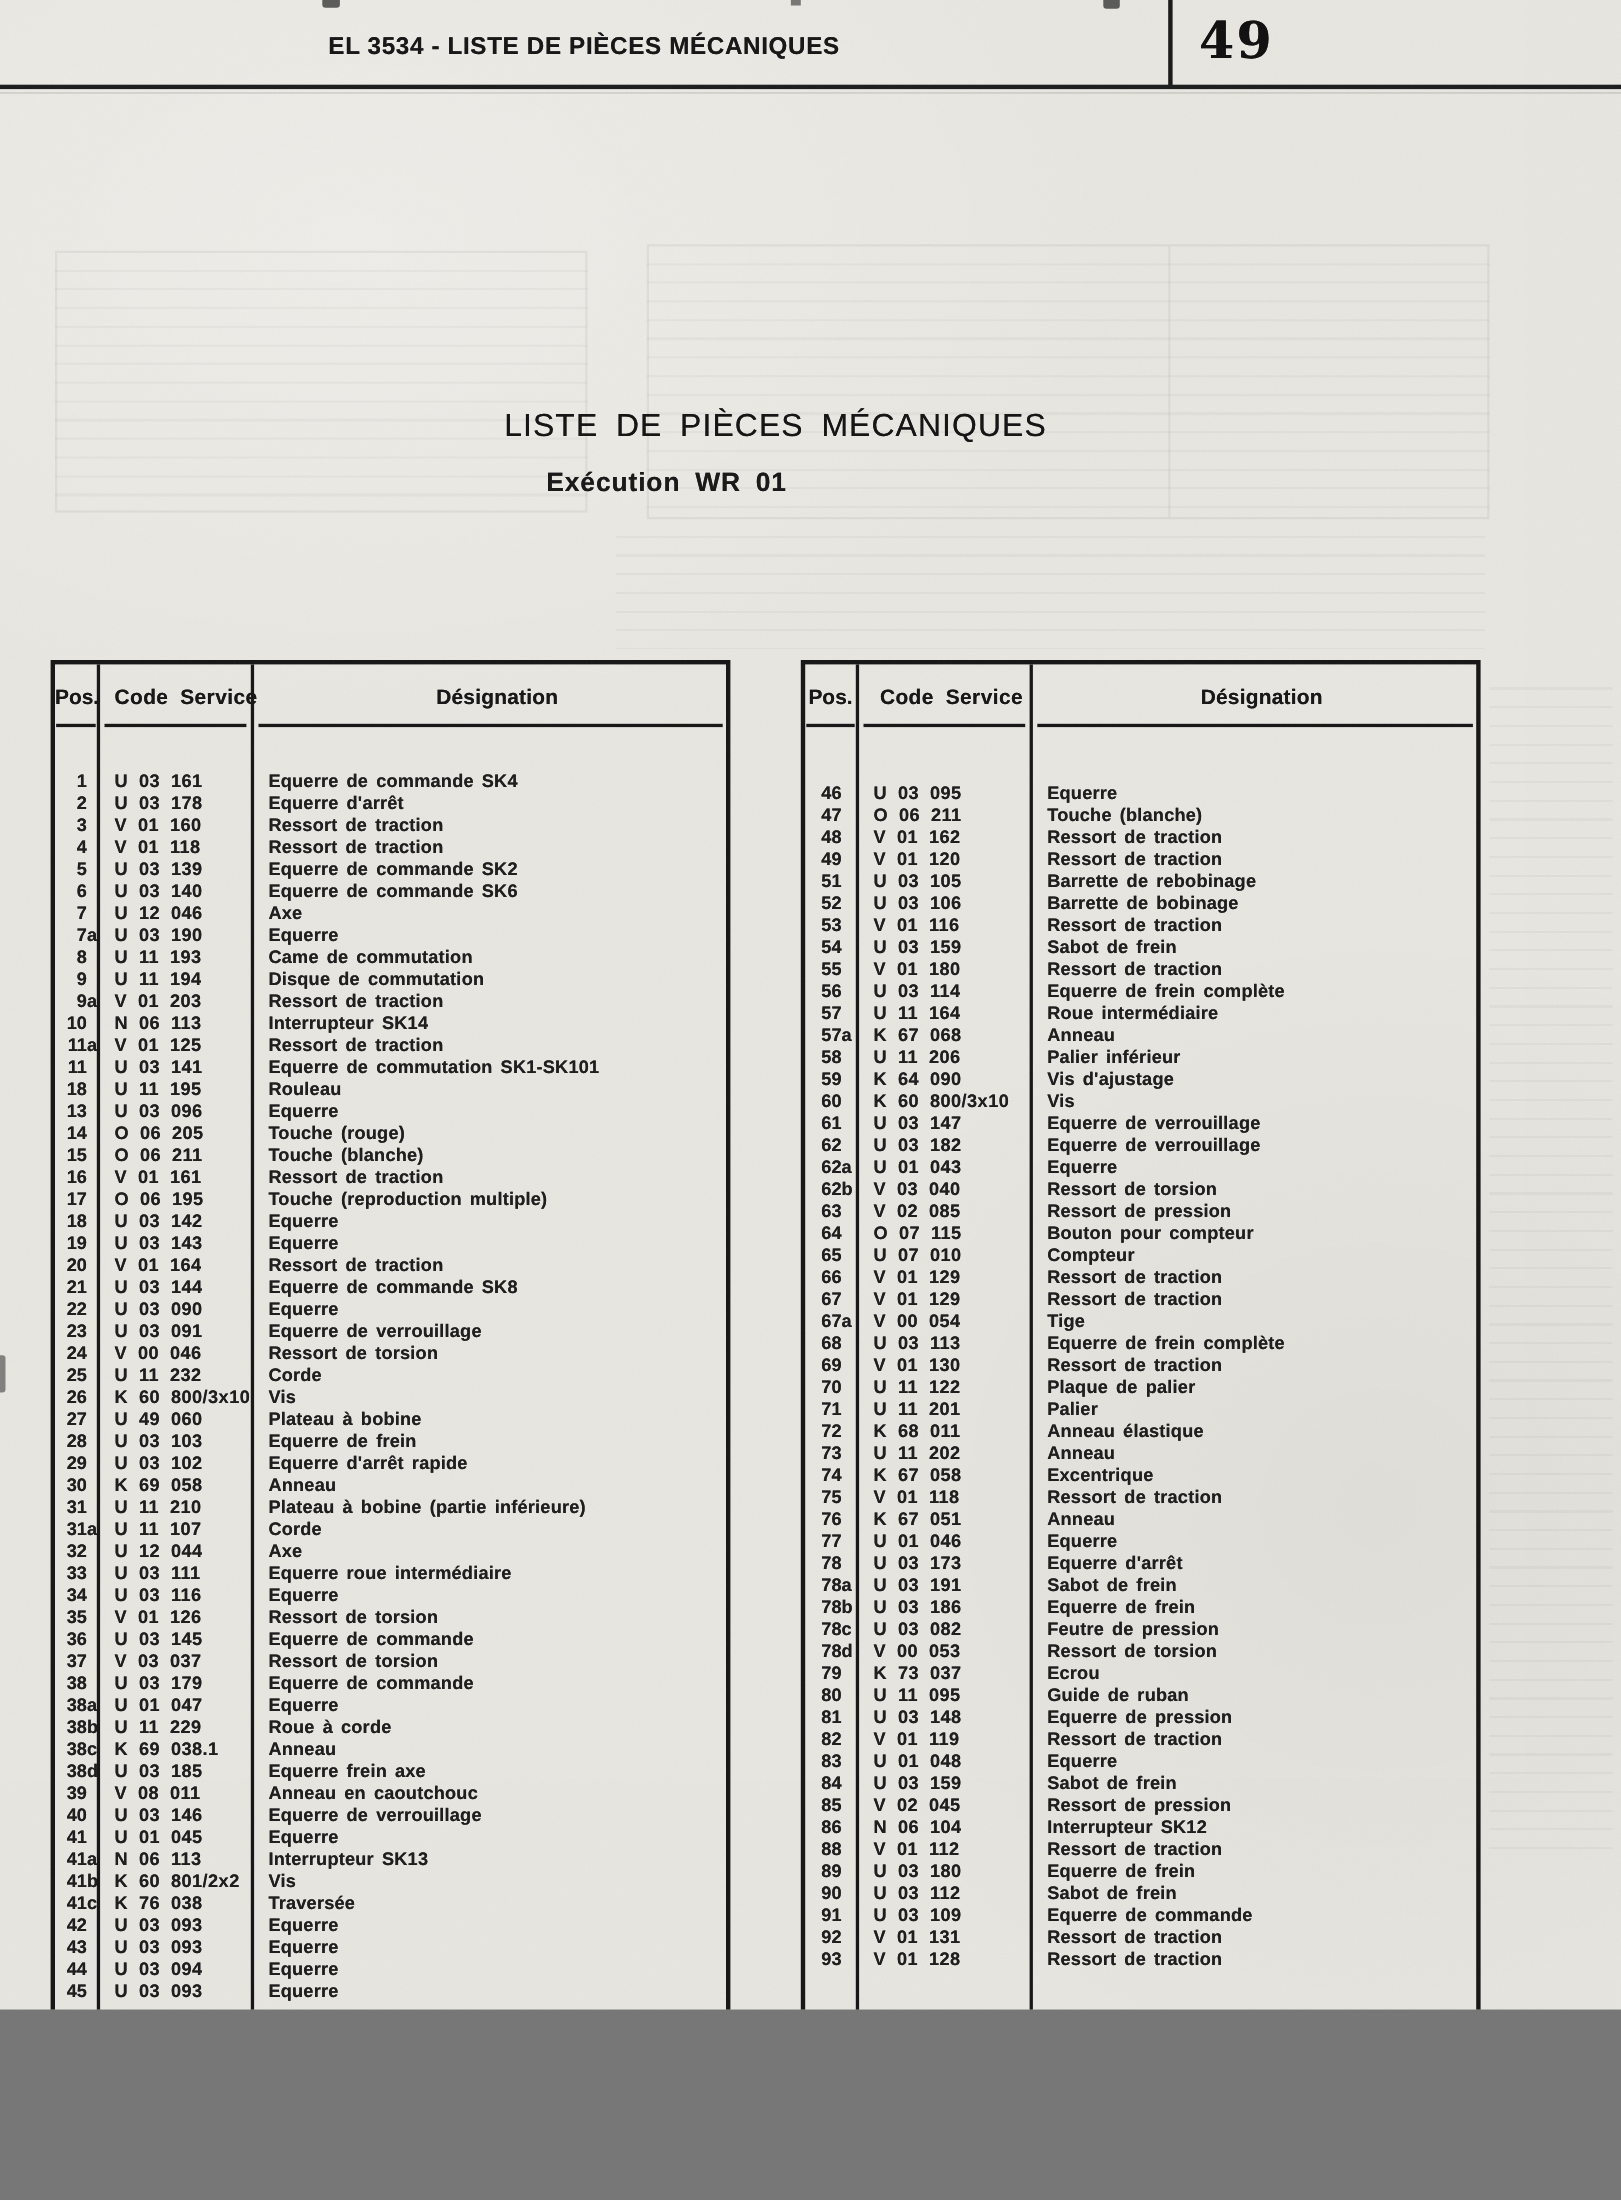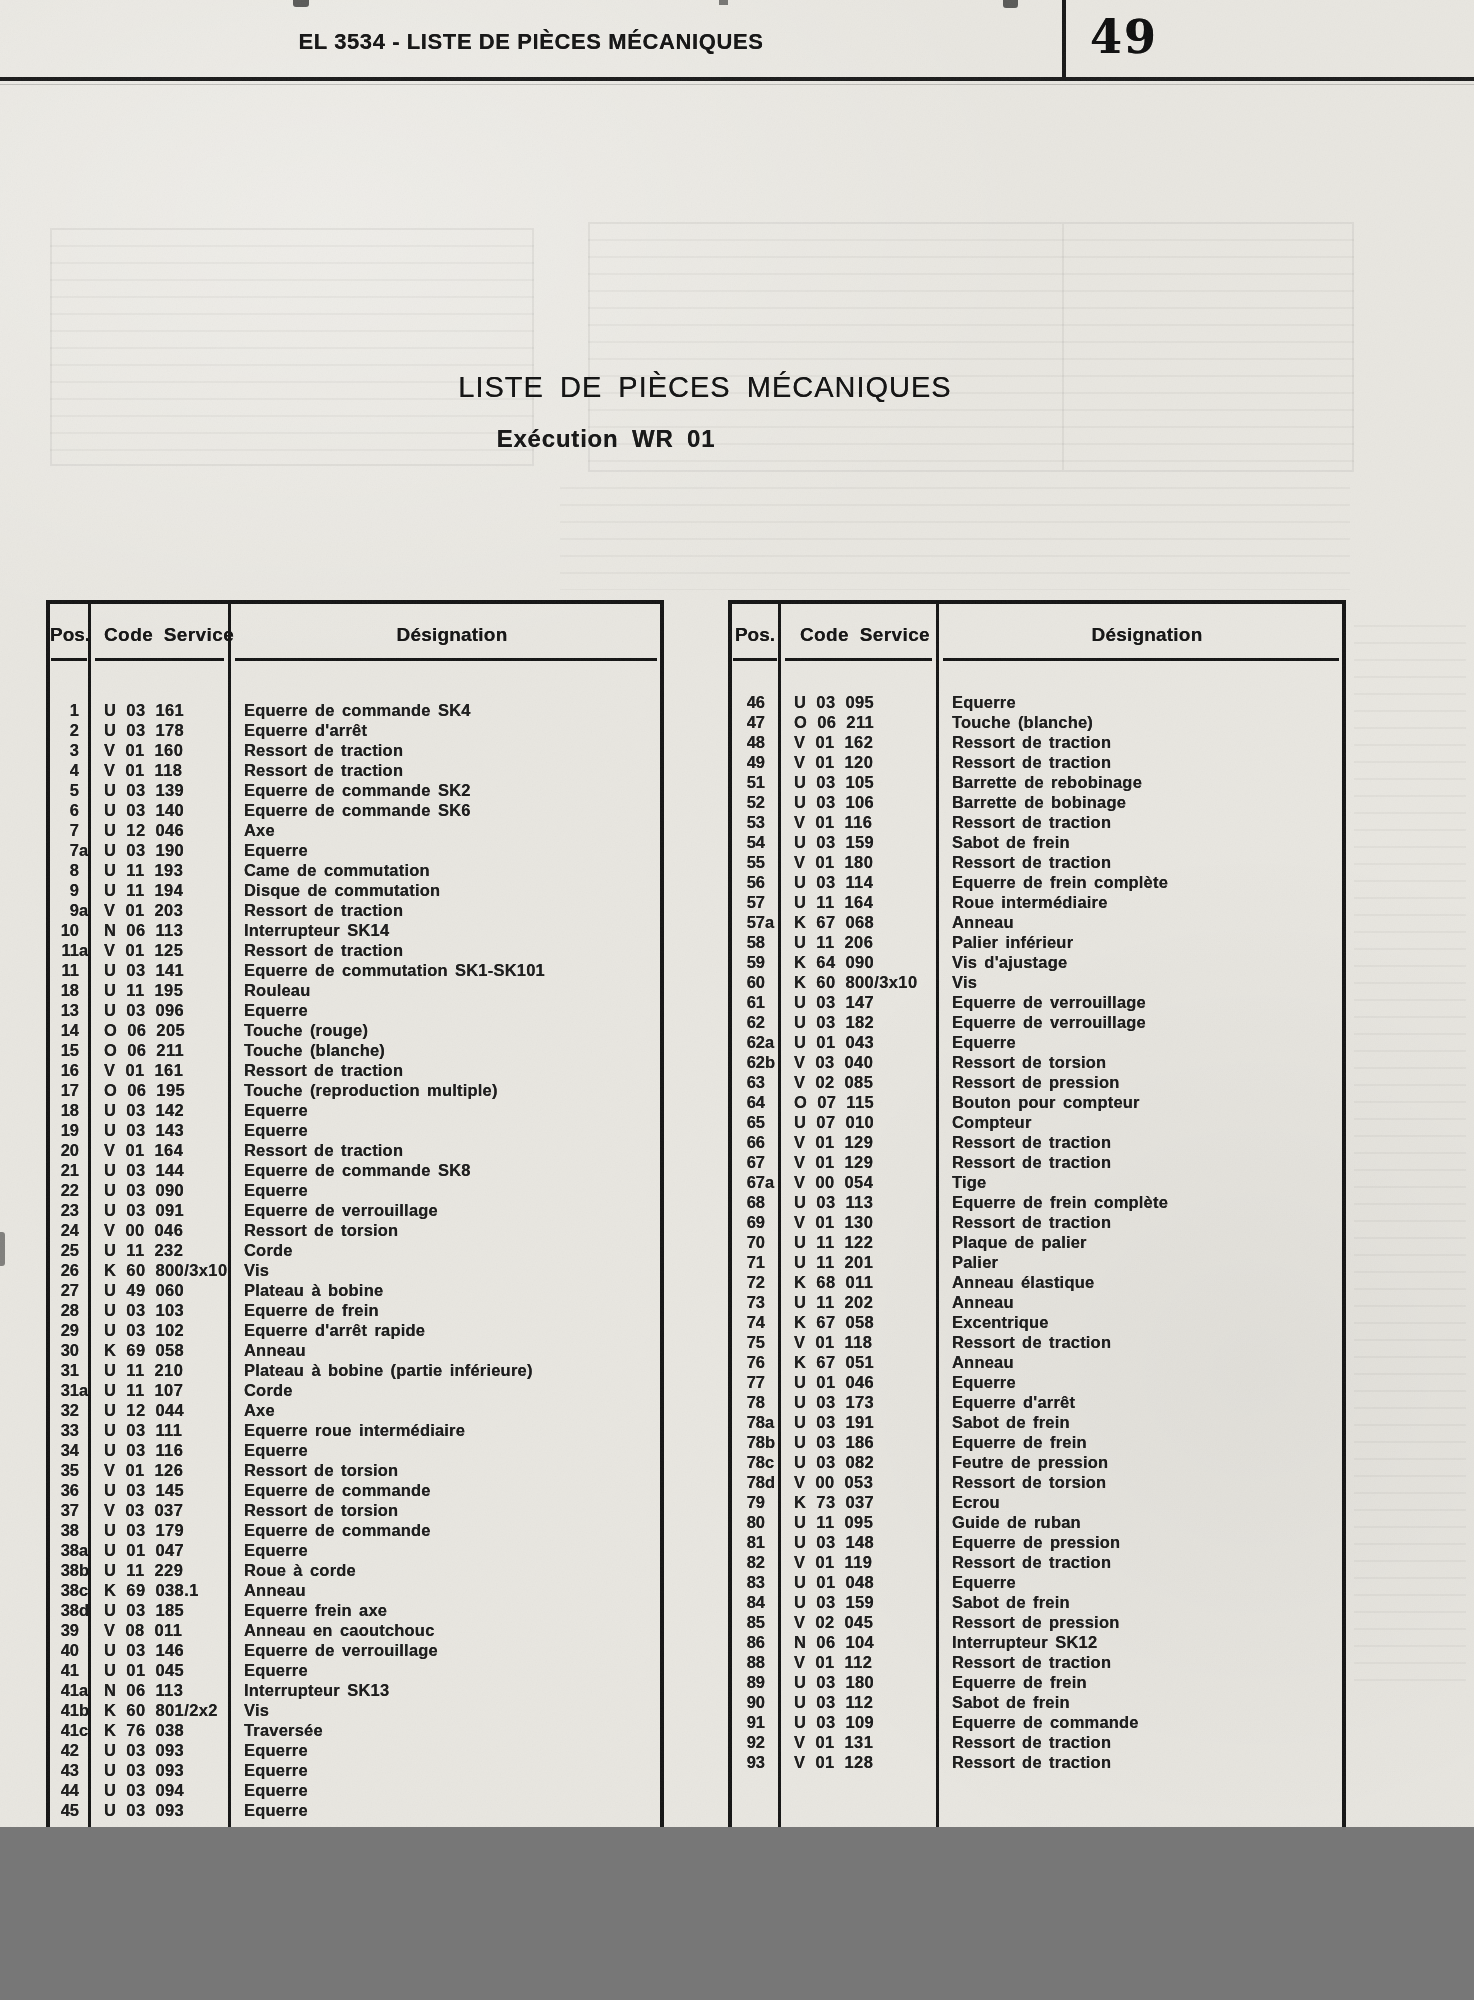--- a/index.html
+++ b/index.html
@@ -52,21 +52,21 @@
 
   .thead{display:flex;height:54px;}
   .th{
     box-sizing:border-box;padding-top:20px;font-size:19px;font-weight:bold;
     text-align:center;white-space:nowrap;color:#141414;
     text-shadow:0 0 .5px rgba(10,10,10,.8);
   }
   .hline{position:absolute;top:54px;height:3px;background:#141414;}
 
   .tbody{position:absolute;left:0;width:100%;}
-  #ltable .tbody{top:96px;} #rtable .tbody{top:88px;}
+  #ltable .tbody{top:96px;} #rtable .tbody{top:107px;}
 
   .row{display:flex;height:20px;line-height:20px;}
   .cell{
     box-sizing:border-box;font-size:16.5px;font-weight:bold;white-space:nowrap;
     color:#1b1b1b;text-shadow:0 0 .45px rgba(15,15,15,.8);overflow:visible;
   }
   .gap{flex:0 0 3px;}
   .c-pos{display:flex;padding-left:3px;}
   #ltable .c-pos,#ltable .th.c-pos{flex:0 0 38px;width:38px;}
   #rtable .c-pos,#rtable .th.c-pos{flex:0 0 46px;width:46px;}

